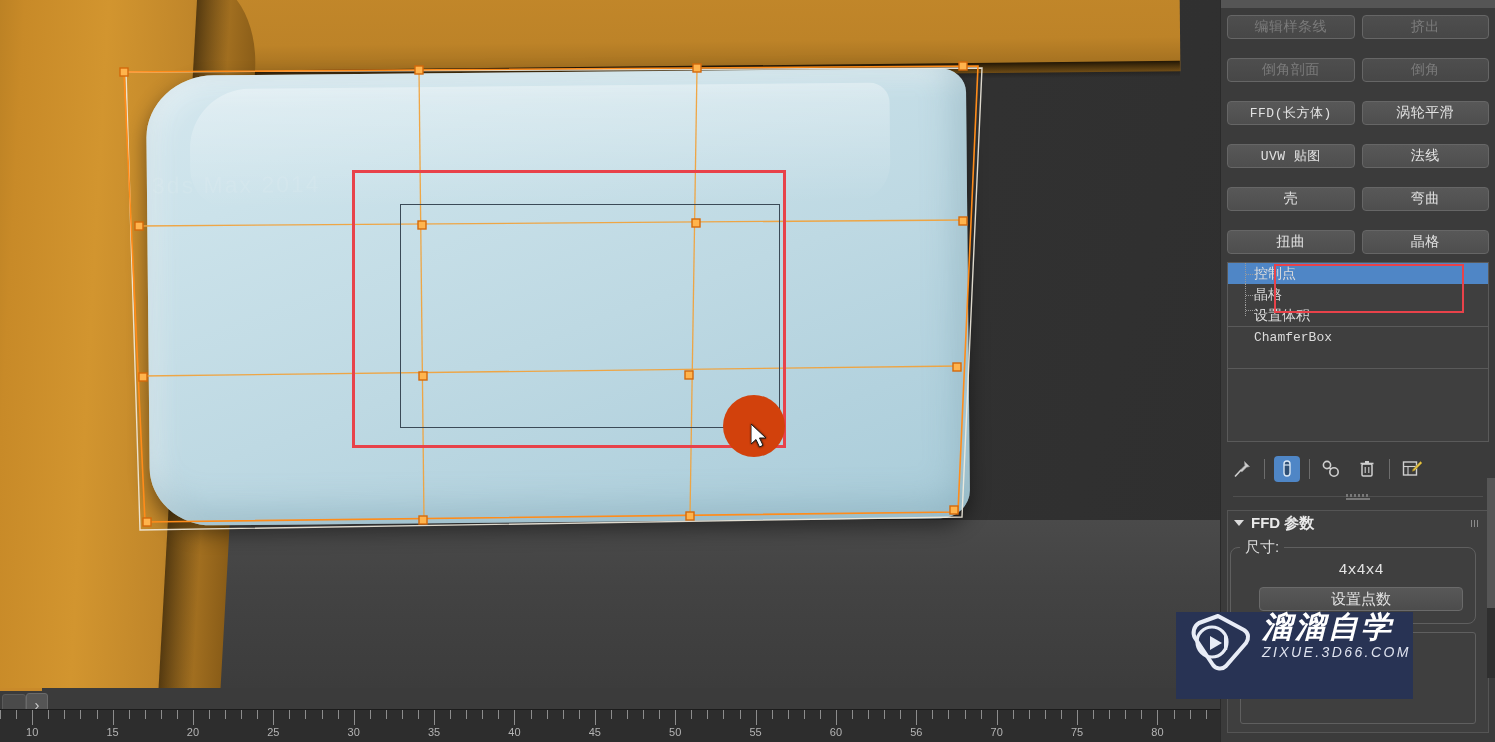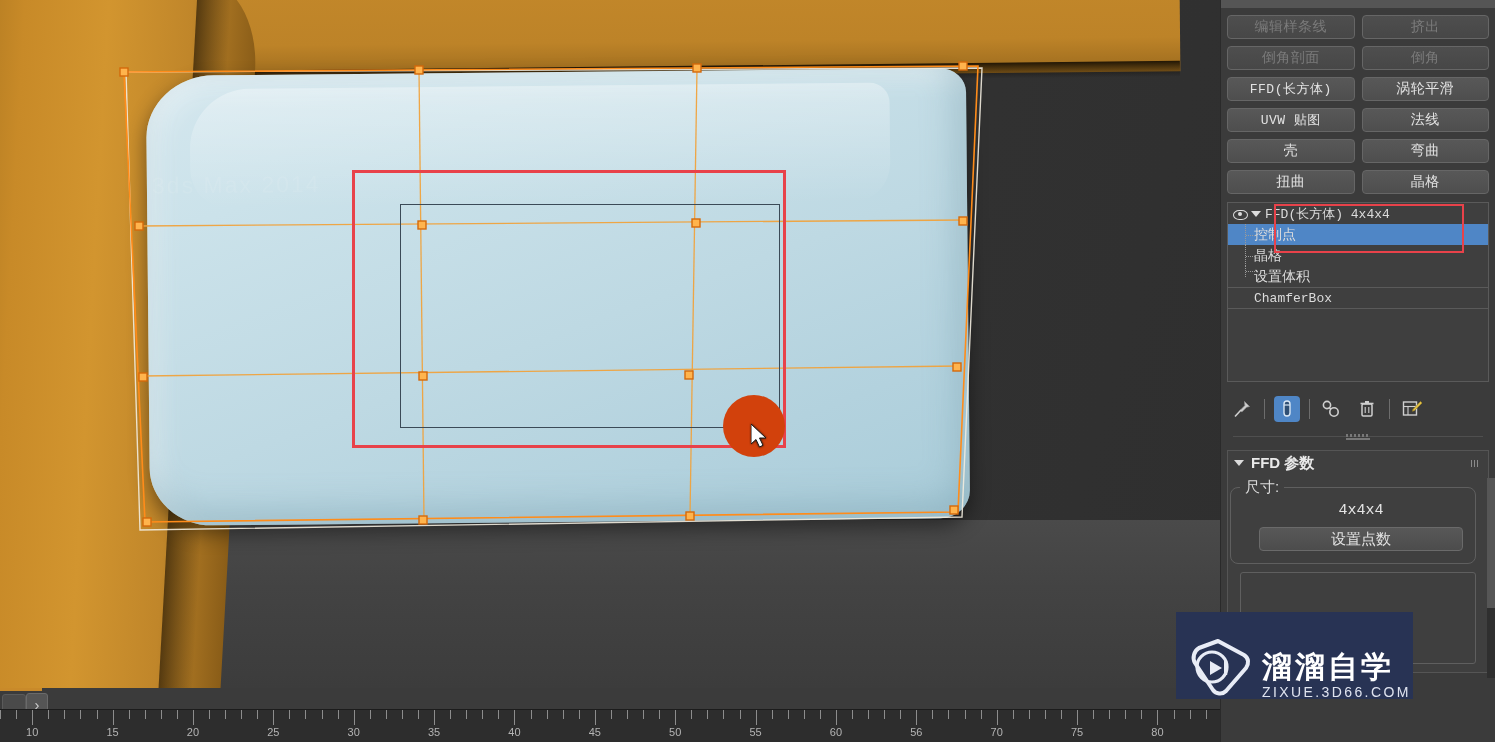--- a/index.html
+++ b/index.html
@@ -195,21 +195,21 @@
   }
   .modlist .caret {
     position:absolute; right:8px; top:10px;
     width:0;height:0;border-left:6px solid transparent;border-right:6px solid transparent;
     border-top:7px solid #d8d8d8;
   }
 
   .btn-grid {
     margin: 7px 6px 0 6px;
     display:grid; grid-template-columns: 1fr 1fr;
-    gap: 7px 7px;
+    gap: 19px 7px;
   }
   .mbtn {
     height: 24px;
     background: linear-gradient(180deg,#585858,#4e4e4e);
     border:1px solid #666;
     border-radius:4px;
     color:#e2e2e2;
     font-size:14px;
     display:flex; align-items:center; justify-content:center;
     letter-spacing:.5px;
@@ -348,23 +348,24 @@
     border:1px solid #5f5f5f;
     border-radius:3px;
     height: 92px;
   }
 
   
   #watermark {
     position:absolute; left:1176px; top:612px;
     width:237px; height:87px;
     background:#283354;
-    display:flex; align-items:flex-end; gap:10px;
+    display:flex; align-items:flex-start; gap:10px;
     padding-left:12px;
     z-index: 50;
+    font-style: italic;
   }
   .wm-logo { width:64px; height:62px; flex:none; }
   .wm-txt { display:flex; flex-direction:column; gap:3px; }
   .wm-cn {
     color:#fff; font-size:30px; letter-spacing:3px; font-weight:bold;
     font-family:"Liberation Sans", sans-serif; line-height:1;
   }
   .wm-en {
     color:#dfe3ef; font-size:14px; letter-spacing:2.4px;
     font-family:"Liberation Sans", sans-serif; line-height:1;
@@ -583,27 +584,20 @@
       <div class="mbtn">涡轮平滑</div>
       <div class="mbtn mono">UVW 贴图</div>
       <div class="mbtn">法线</div>
       <div class="mbtn">壳</div>
       <div class="mbtn">弯曲</div>
       <div class="mbtn">扭曲</div>
       <div class="mbtn">晶格</div>
     </div>
 
     <div class="stack">
-      <div class="stack-row">
-        <span class="eye"></span>
-        <span class="tri">
-            <i></i>
-          </span>
-        <span class="stack-label-mono">FFD(长方体) 4x4x4</span>
-      </div>
 
       <div class="stack-row sel">
         <span class="indent"></span>
         <span class="branch"></span>
         <span>控制点</span>
       </div>
 
       <div class="stack-row">
         <span class="indent"></span>
         <span class="branch"></span>

